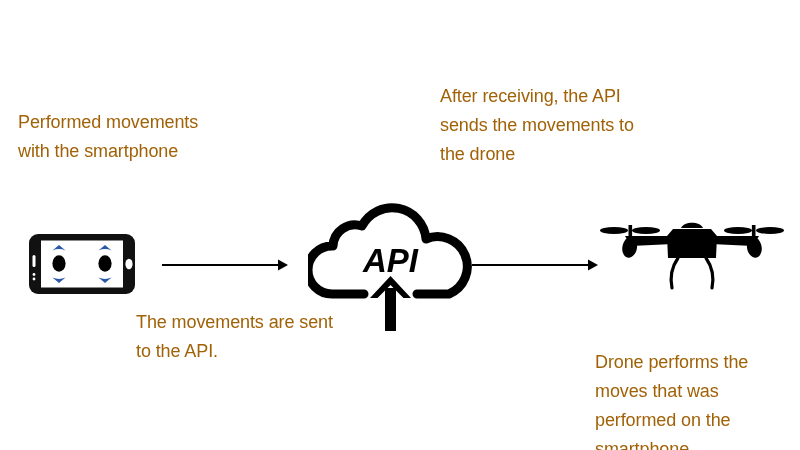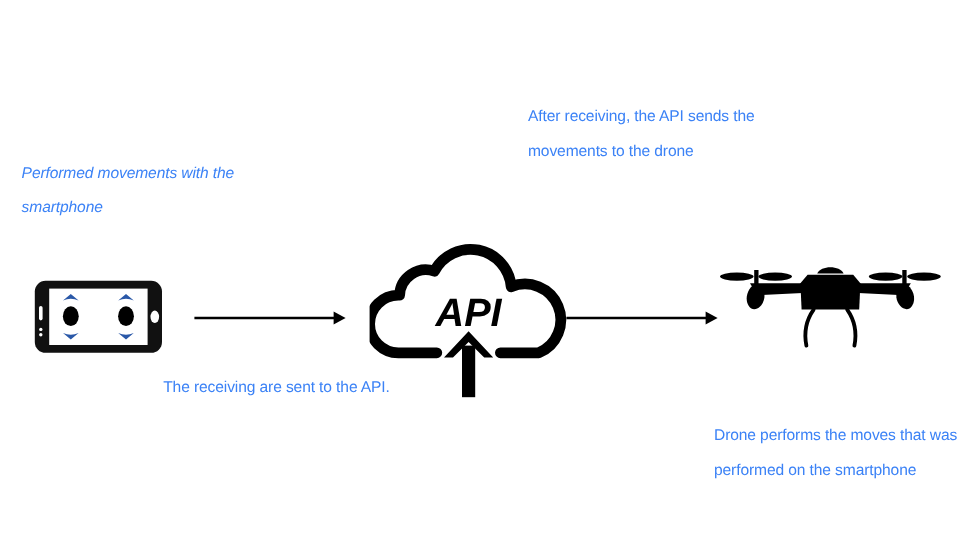--- a/index.html
+++ b/index.html
@@ -12,49 +12,49 @@
   }
   #canvas {
     position: relative;
     width: 800px;
     height: 450px;
     background: #ffffff;
     overflow: hidden;
   }
   .note {
     position: absolute;
-    color: #3b82f6;
+    color: #a16207;
     font-family: "Liberation Sans", sans-serif;
-    font-size: 13px;
+    font-size: 18px;
     line-height: 29px;
     white-space: pre-line;
     letter-spacing: -0.1px;
   }
-  #note-phone   { left: 18px;  top: 129px; width: 200px; font-style: italic; }
+  #note-phone   { left: 18px;  top: 108px; width: 200px; }
   #note-to-api  { left: 136px; top: 308px; width: 200px; }
   #note-api-out { left: 440px; top: 82px;  width: 215px; }
   #note-drone   { left: 595px; top: 308px; width: 205px; margin-top: 40px; }
 
   .fig { position: absolute; }
   #phone-figure { left: 28px;  top: 233px; width: 108px; height: 62px; }
   #arrow-1      { left: 160px; top: 252px; width: 130px; height: 26px; }
   #cloud-figure { left: 308px; top: 198px; width: 165px; height: 135px; font-style: italic; }
   #arrow-2      { left: 470px; top: 252px; width: 130px; height: 26px; }
   #drone-figure { left: 597px; top: 216px; width: 190px; height: 80px; }
 
   .fig svg { display: block; width: 100%; height: 100%; }
 </style>
 </head>
 <body>
 
 <div id="canvas">
 
   <div class="note" id="note-phone">Performed movements with the smartphone</div>
 
-  <div class="note" id="note-to-api">The receiving are sent to the API.</div>
+  <div class="note" id="note-to-api">The movements are sent to the API.</div>
 
   <div class="note" id="note-api-out">After receiving, the API sends the movements to the drone</div>
 
   <div class="note" id="note-drone">Drone performs the moves that was performed on the smartphone</div>
 
   <div class="fig" id="phone-figure">
     <svg viewBox="0 0 108 62" xmlns="http://www.w3.org/2000/svg">
 
       <rect x="1" y="1" width="106" height="60" rx="9" ry="9" fill="#111111"></rect>
 

